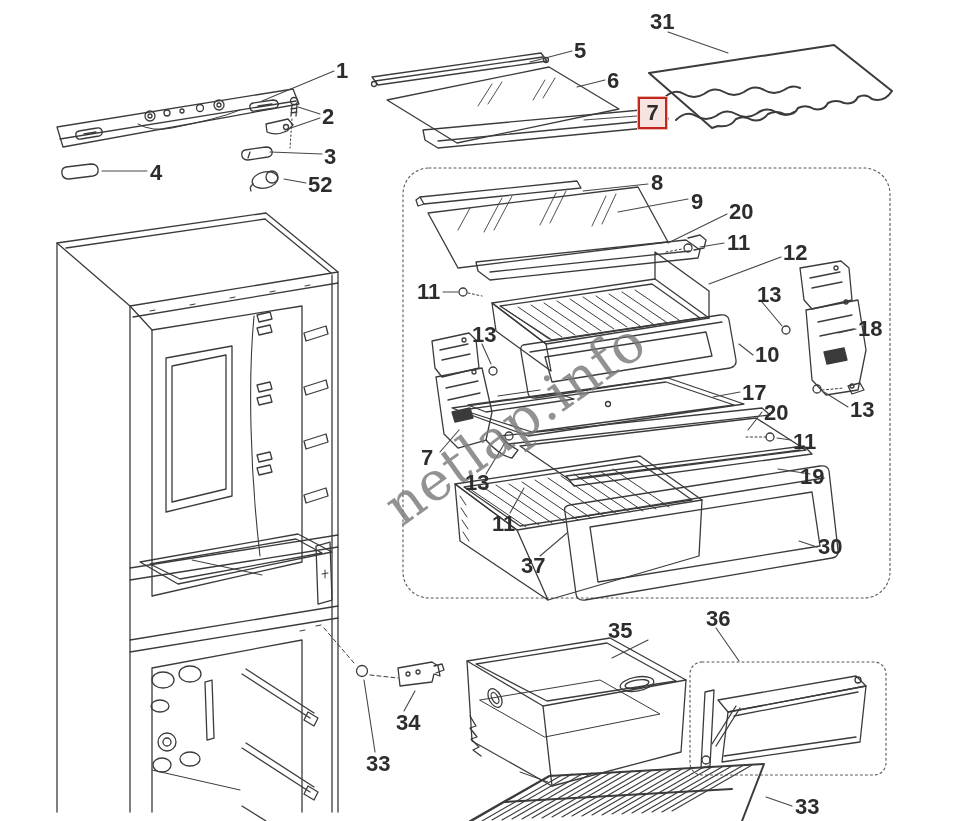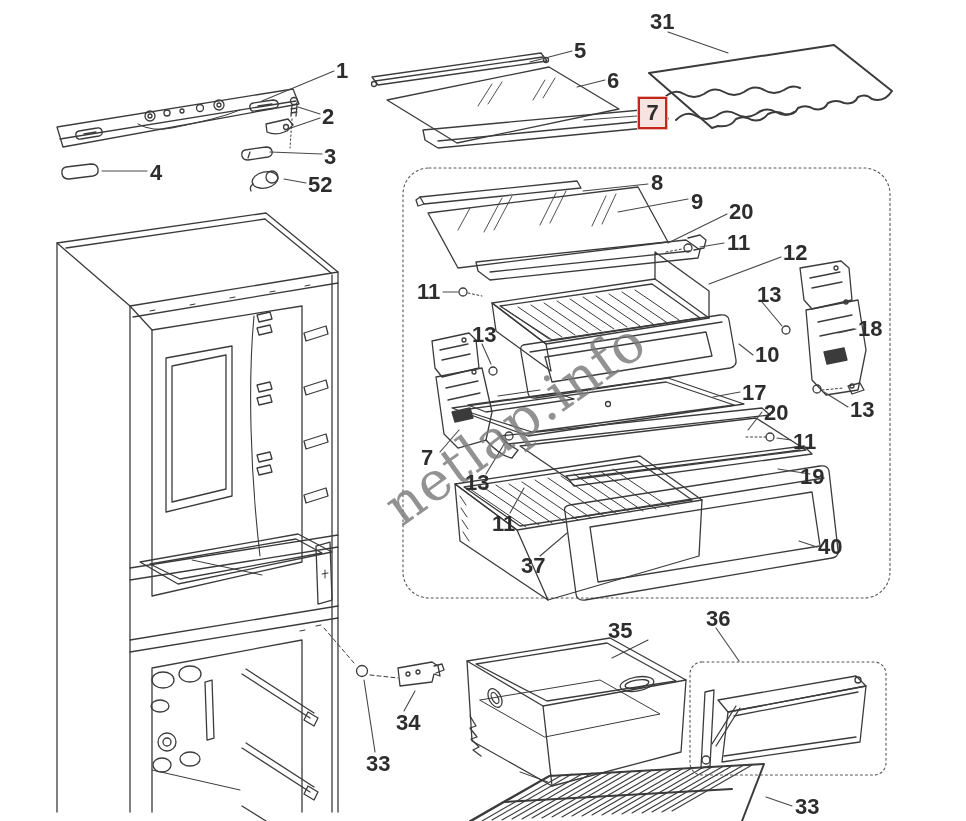--- a/index.html
+++ b/index.html
@@ -362,21 +362,21 @@
 <div class="part-label" style="left:755px;top:344px">10</div>
 <div class="part-label" style="left:421px;top:447px">7</div>
 <div class="part-label" style="left:465px;top:472px">13</div>
 <div class="part-label" style="left:742px;top:382px">17</div>
 <div class="part-label" style="left:764px;top:402px">20</div>
 <div class="part-label" style="left:850px;top:399px">13</div>
 <div class="part-label" style="left:793px;top:431px">11</div>
 <div class="part-label" style="left:800px;top:466px">19</div>
 <div class="part-label" style="left:492px;top:513px">11</div>
 <div class="part-label" style="left:521px;top:555px">37</div>
-<div class="part-label" style="left:818px;top:536px">40</div>
+<div class="part-label" style="left:818px;top:536px">30</div>
 
 <div class="part-label" style="left:396px;top:712px">34</div>
 <div class="part-label" style="left:366px;top:753px">33</div>
 <div class="part-label" style="left:608px;top:620px">35</div>
 <div class="part-label" style="left:706px;top:608px">36</div>
 <div class="part-label" style="left:795px;top:796px">33</div>
 
 </div>
 
 </body></html>

